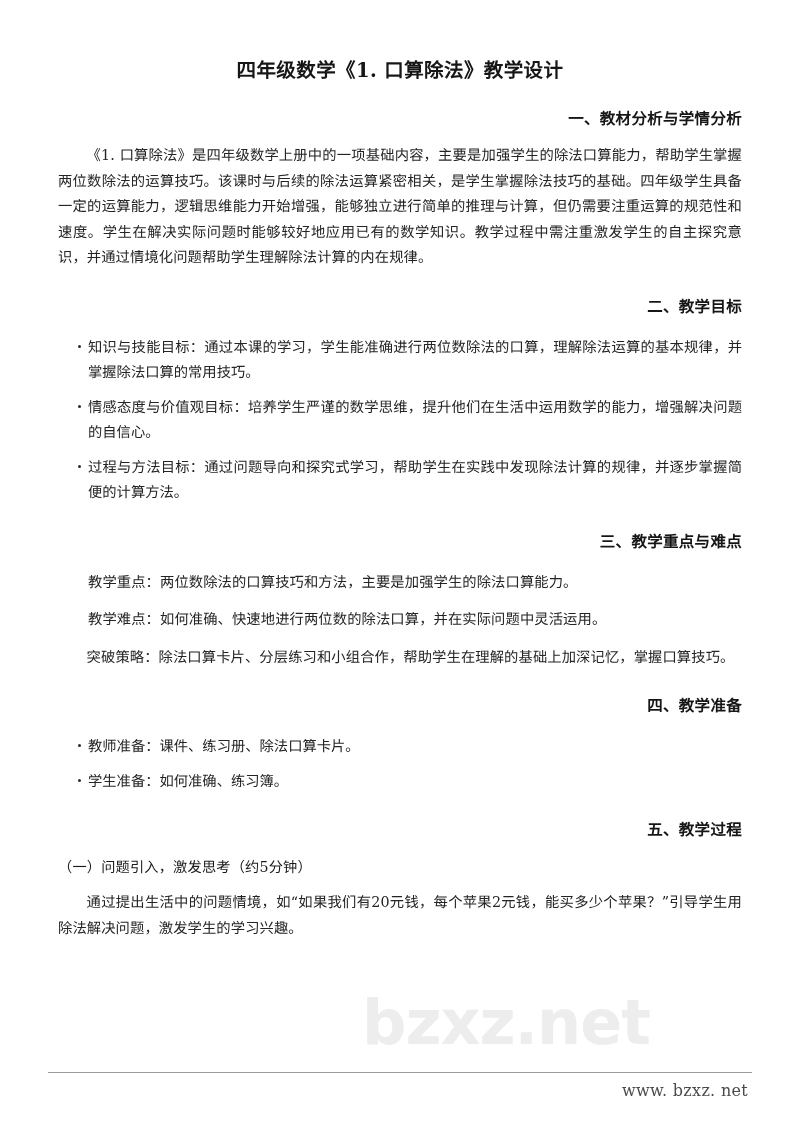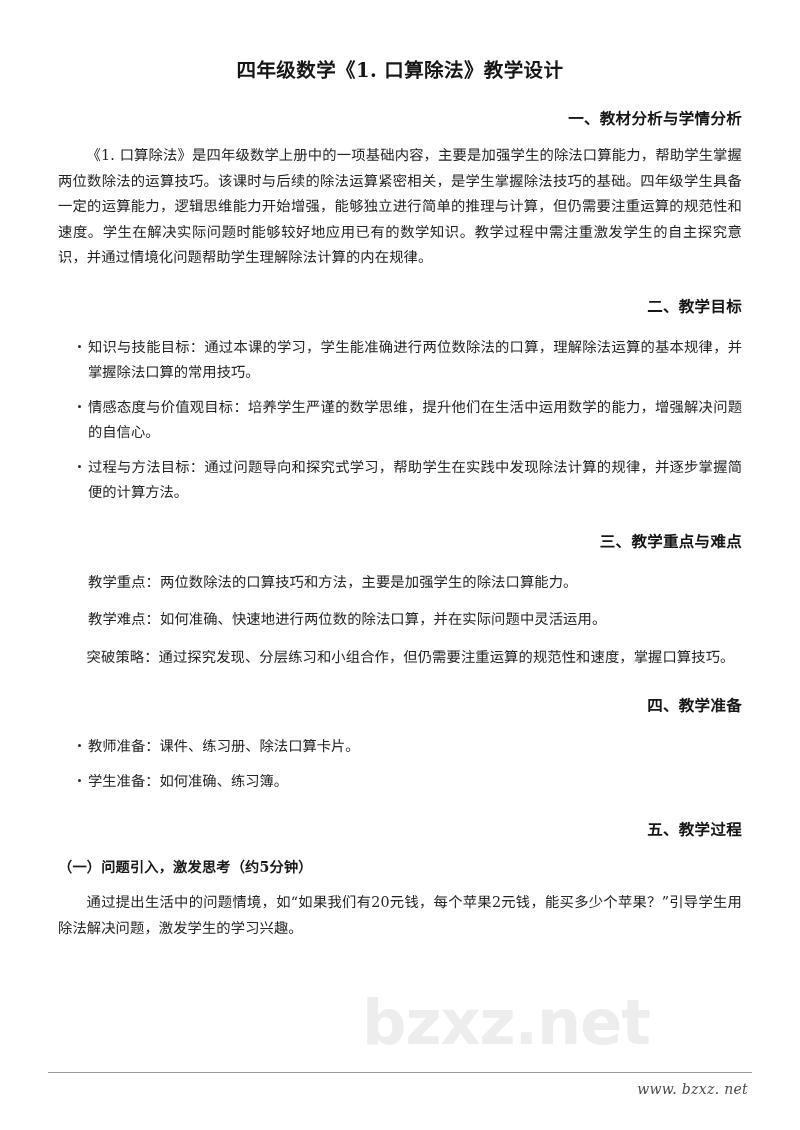--- a/index.html
+++ b/index.html
@@ -55,21 +55,21 @@
     font-weight: bold;
     font-size: 15.5px;
     line-height: 1.35;
     color: #161616;
     margin: 0;
     letter-spacing: 0.3px;
     text-align: right;
   }
   .sub-h {
     font-family: "DejaVu Serif", "Liberation Serif", serif;
-    font-weight: bold;
+    font-weight: normal;
     font-size: 14.2px;
     line-height: 1.35;
     color: #1a1a1a;
     margin: 0;
     letter-spacing: 0.2px;
   }
 
   
   p.body {
     font-size: 14.3px;
@@ -146,22 +146,21 @@
     top: 1072px;
     width: 704px;
     height: 1px;
     background: #9a9a9a;
   }
   .footer-url {
     position: absolute;
     right: 52px;
     top: 1081px;
     font-family: "DejaVu Serif", "Liberation Serif", serif;
-    font-style: italic;
-    font-size: 14px;
+    font-size: 16px;
     color: #4b4b4b;
     letter-spacing: 0.3px;
     white-space: nowrap;
   }
 </style>
 </head>
 <body>
 
 <div class="page">
 
@@ -200,21 +199,21 @@
 
     <div class="gap-sec"></div>
 
     <section>
       <h2 class="sec-h">三、教学重点与难点</h2>
       <div class="gap-mid"></div>
       <p class="body hang">教学重点：两位数除法的口算技巧和方法，主要是加强学生的除法口算能力。</p>
       <div class="gap-para"></div>
       <p class="body hang">教学难点：如何准确、快速地进行两位数的除法口算，并在实际问题中灵活运用。</p>
       <div class="gap-para"></div>
-      <p class="body indent">突破策略：通过探究发现、分层练习和小组合作，但仍需要注重运算的规范性和速度，掌握口算技巧。</p>
+      <p class="body indent">突破策略：除法口算卡片、分层练习和小组合作，帮助学生在理解的基础上加深记忆，掌握口算技巧。</p>
     </section>
 
     <div class="gap-sec"></div>
 
     <section>
       <h2 class="sec-h">四、教学准备</h2>
       <div class="gap-mid"></div>
       <ul class="bullets">
         <li>
           <span class="dot"></span>

